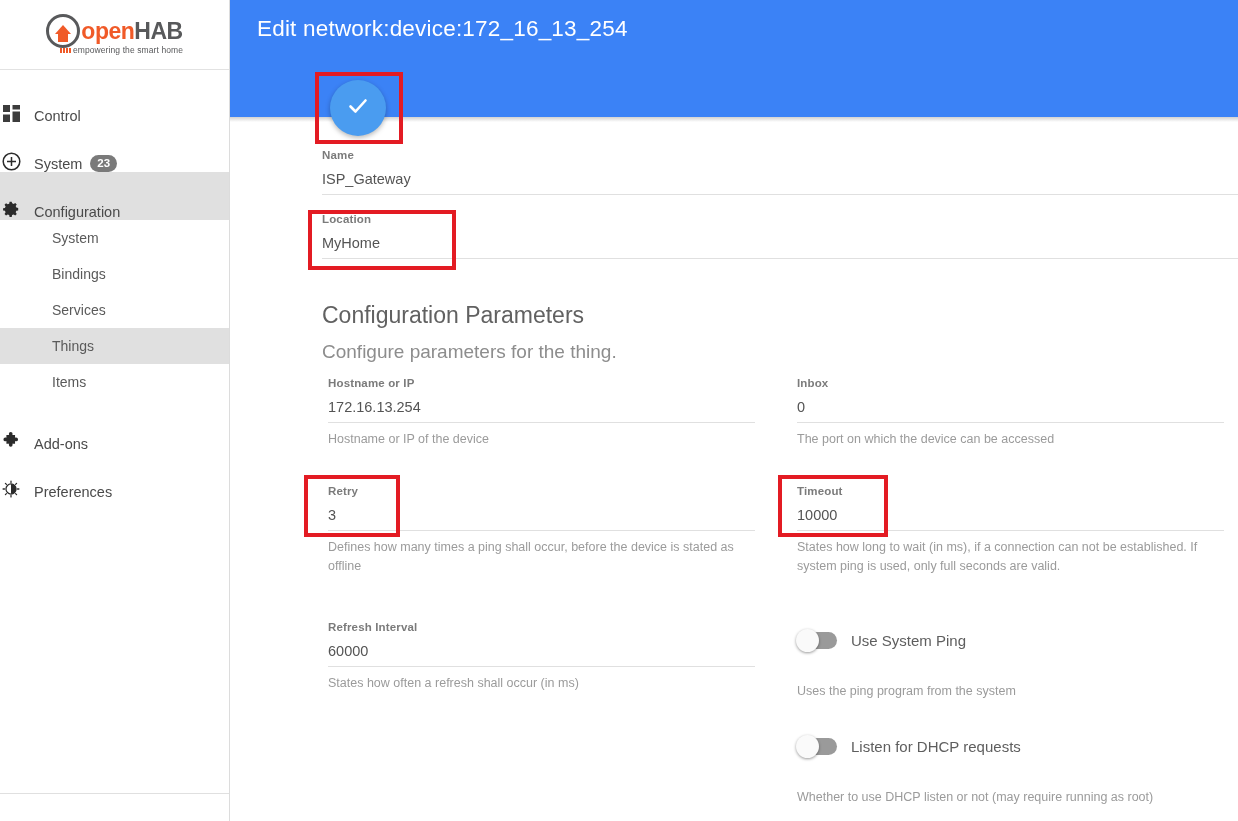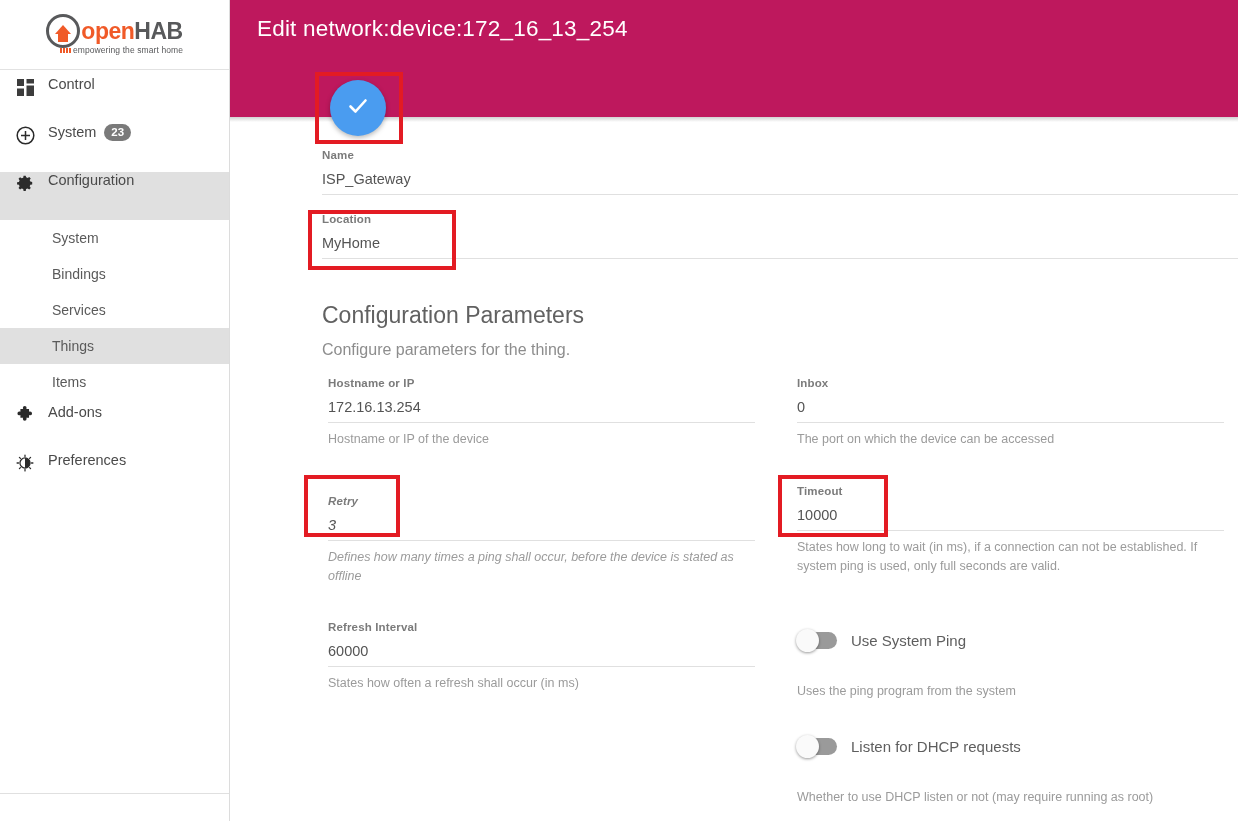--- a/index.html
+++ b/index.html
@@ -50,22 +50,22 @@
   .logo-tag {
     font-size: 8.5px; color: #58595b; letter-spacing: 0.1px;
     margin-top: -3px; padding-left: 14px;
     display: flex; align-items: center;
   }
   .tag-bars { display: inline-flex; gap: 1px; margin-right: 2px; }
   .tag-bars i { display: block; width: 2px; height: 5px; background: #f05a28; }
 
   .nav { padding-top: 6px; }
   .nav-item {
-    display: flex; align-items: flex-start;
-    height: 48px; padding-left: 14px;
+    display: flex; align-items: flex-end;
+    height: 48px; 
     color: #4a4a4a; font-size: 14.5px;
     cursor: pointer;
   }
   .nav-item.active { background: #e0e0e0; }
   .nav-ico {
     width: 22px; height: 22px; margin-right: 12px;
     display: flex; align-items: center; justify-content: center;
     flex: none;
   }
   .sub-item {
@@ -84,21 +84,21 @@
   }
   .sidebar-divider {
     position: absolute; left: 0; top: 793px;
     width: 229px; height: 1px; background: #e0e0e0;
   }
 
   
   #header {
     position: absolute; left: 230px; top: 0;
     width: 1008px; height: 117px;
-    background: #be185d;
+    background: #3b82f6;
   }
   #header-title {
     position: absolute; left: 27px; top: 16px;
     color: #fff; font-size: 22.5px; font-weight: normal;
     letter-spacing: 0.2px;
   }
   .header-shadow {
     position: absolute; left: 230px; top: 117px;
     width: 1008px; height: 5px;
     background: linear-gradient(to bottom, rgba(0,0,0,0.18), rgba(0,0,0,0));
@@ -138,21 +138,21 @@
     font-size: 12.5px; color: #9b9b9b; margin-top: 7px;
     line-height: 1.55;
   }
 
   #section-title {
     position: absolute; left: 92px; top: 180px;
     font-size: 23px; color: #616161; font-weight: normal;
   }
   #section-sub {
     position: absolute; left: 92px; top: 219px;
-    font-size: 16px; color: #8d8d8d;
+    font-size: 19px; color: #8d8d8d;
   }
 
   .toggle-row { position: absolute; display: flex; align-items: flex-end; }
   .toggle {
     width: 40px; height: 17px; border-radius: 9px;
     background: #9a9a9a; position: relative; flex: none;
     cursor: pointer;
   }
   .toggle .knob {
     position: absolute; left: -1px; top: -3px;
@@ -306,21 +306,21 @@
       <div class="f-help">Hostname or IP of the device</div>
     </div>
 
     <div class="field" style="left:567px; top:255px; width:427px;">
       <div class="f-label">Inbox</div>
       <div class="f-value">0</div>
       <div class="f-underline"></div>
       <div class="f-help">The port on which the device can be accessed</div>
     </div>
 
-    <div class="field" style="left:98px; top:373px; width:427px;font-style:italic;">
+    <div class="field" style="left:98px; top:363px; width:427px;">
       <div class="f-label">Retry</div>
       <div class="f-value">3</div>
       <div class="f-underline"></div>
       <div class="f-help">Defines how many times a ping shall occur, before the device is stated as offline</div>
     </div>
     <div class="annot" style="left:74px; top:353px; width:96px; height:62px;"></div>
 
     <div class="field" style="left:567px; top:363px; width:427px;">
       <div class="f-label">Timeout</div>
       <div class="f-value">10000</div>

